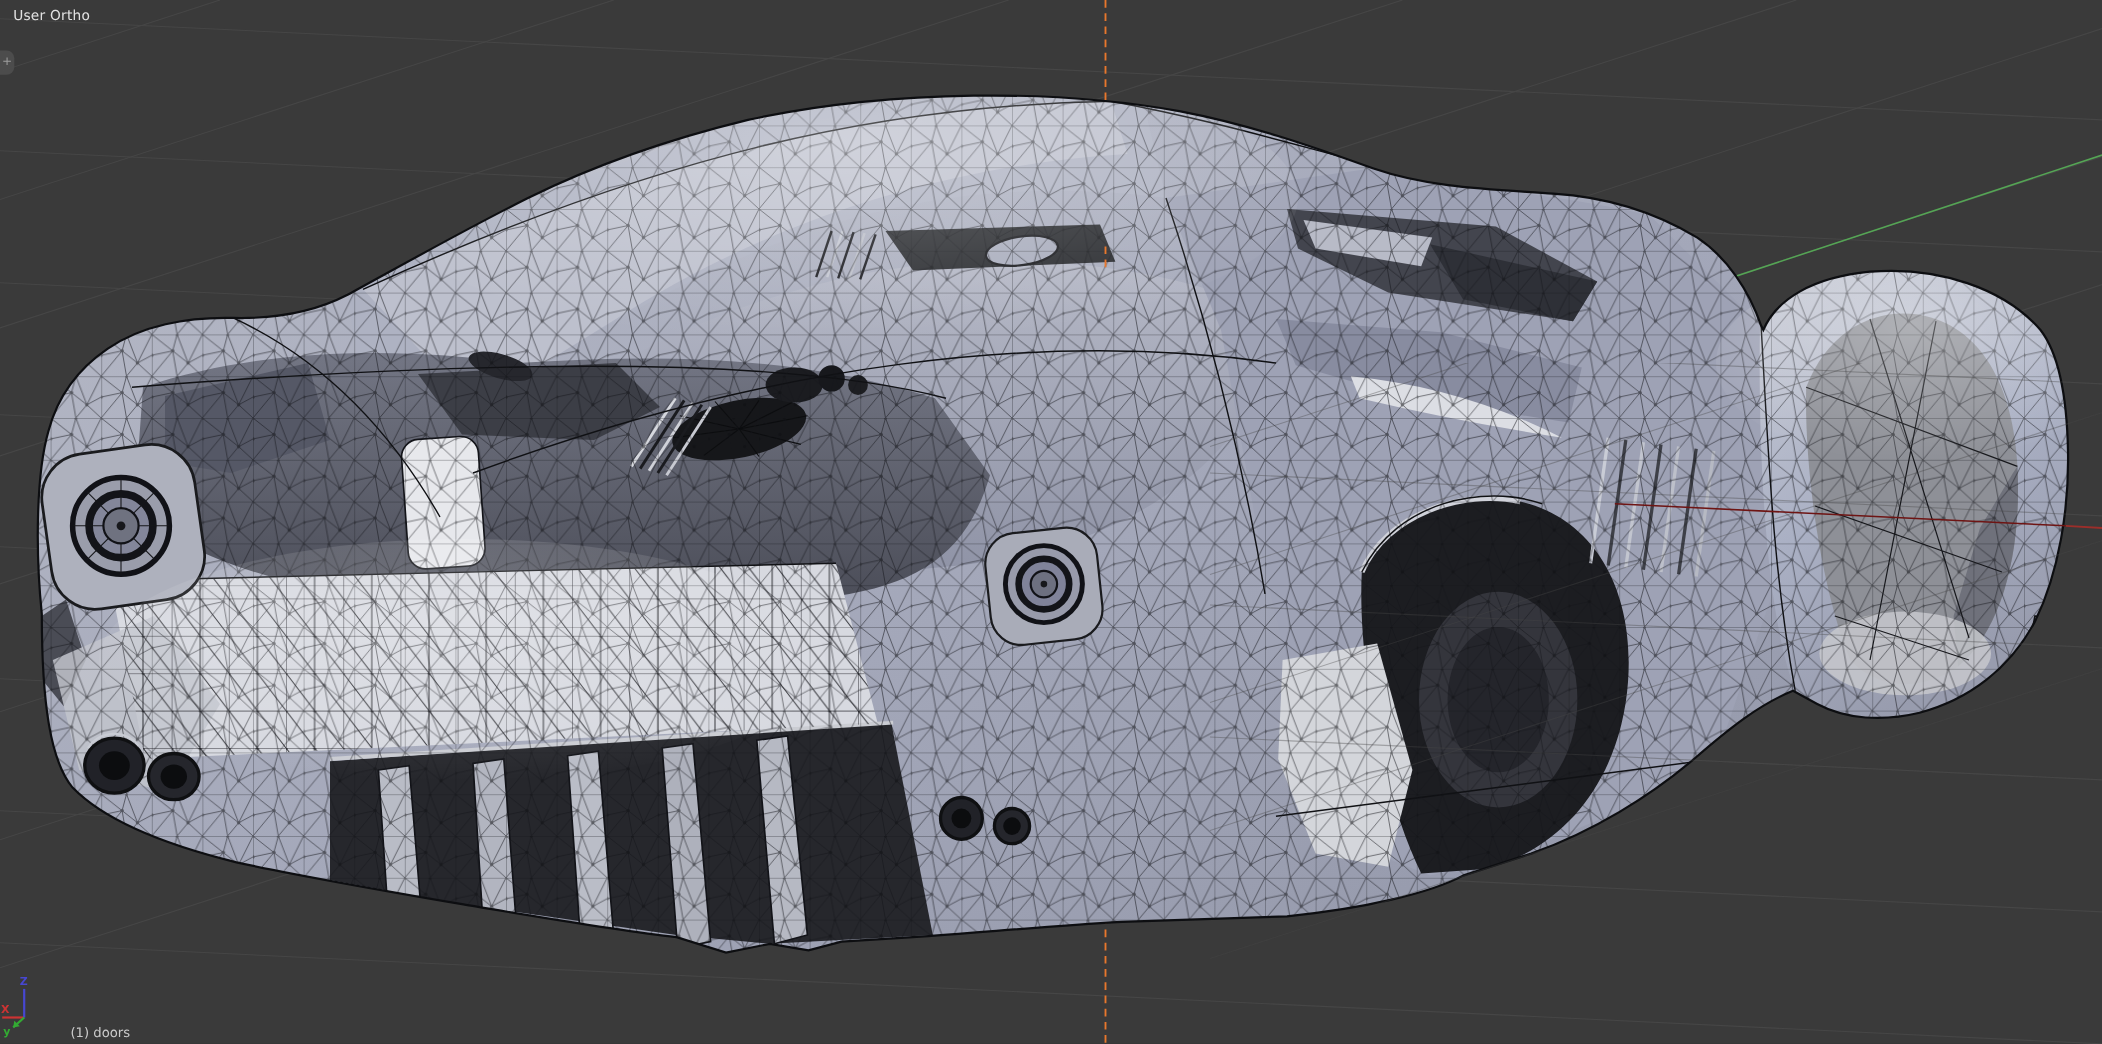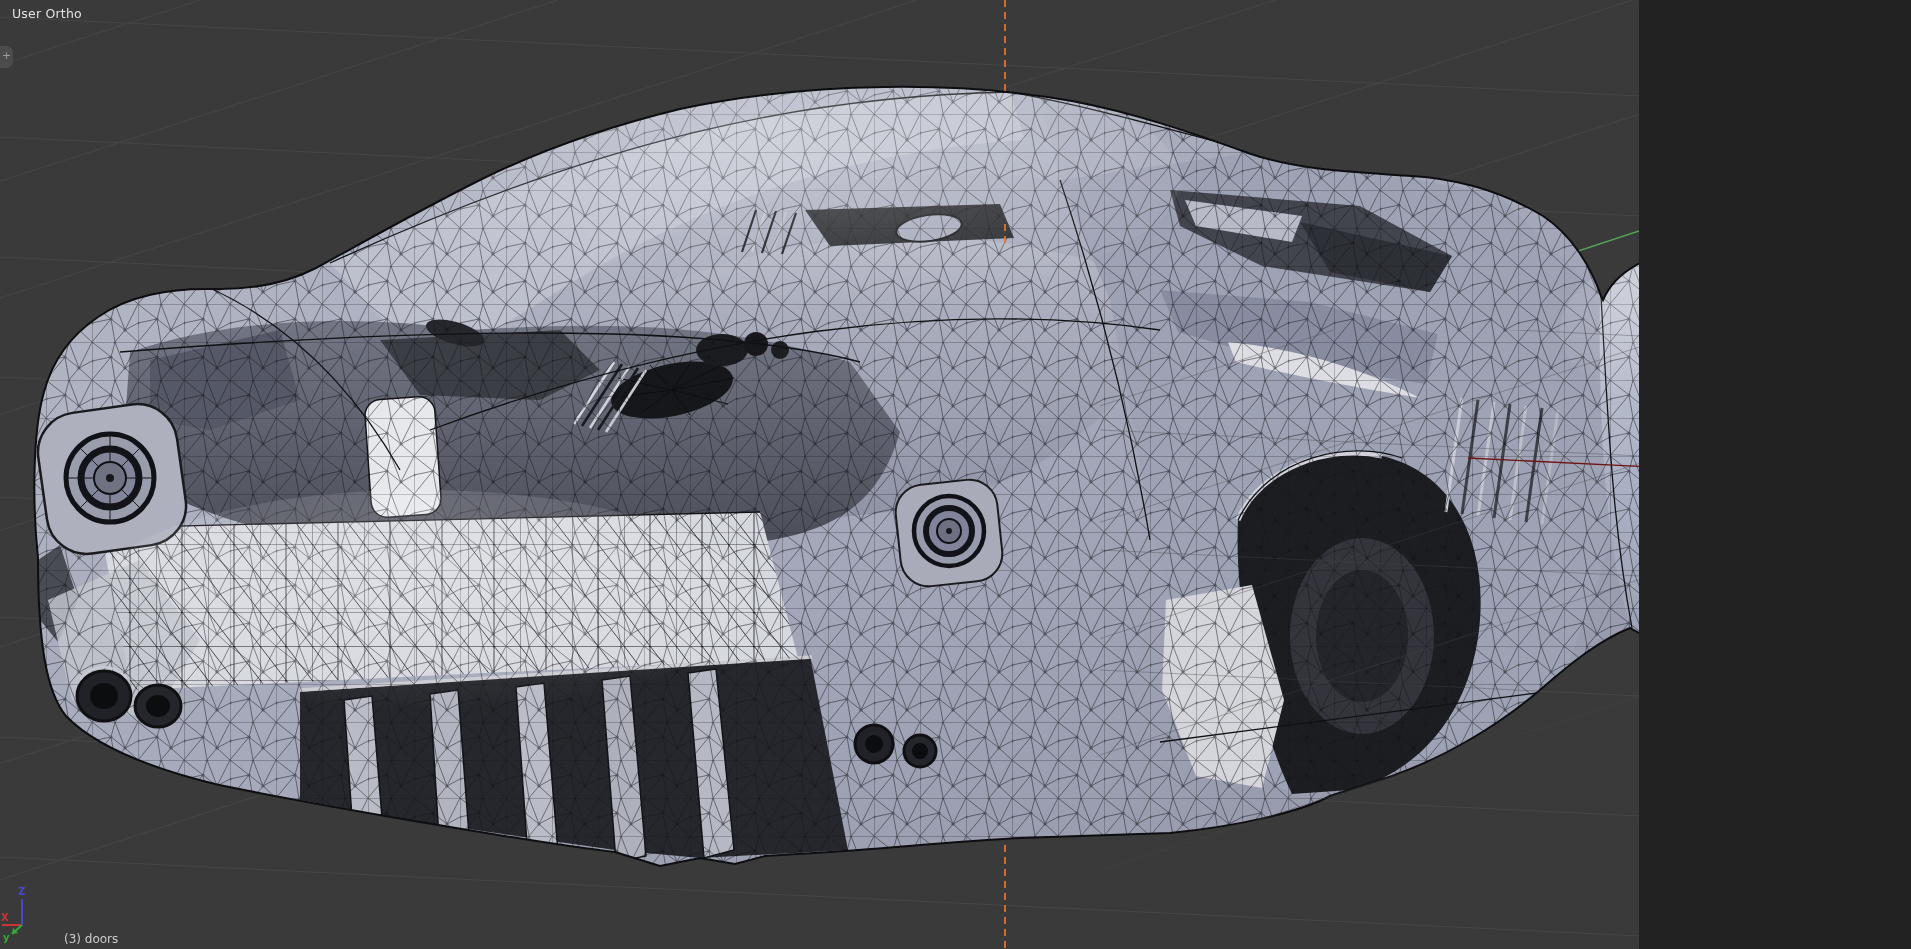--- a/index.html
+++ b/index.html
@@ -3,21 +3,21 @@
 <meta charset="utf-8">
 <style>
   :root{
     --c-background:#3a3a3a; --c-grid:#464646;
     --c-axis_y_green:#55a555; --c-axis_x_red_bright:#9c2e2a; --c-axis_x_red_dim:#6e1413;
     --c-cursor_line_orange:#e8772d; --c-hud_text:#e2e2e2; --c-status_text:#cccccc;
     --c-gizmo_x:#cc3333; --c-gizmo_y:#33aa33; --c-gizmo_z:#4747d1;
   }
   html,body{margin:0;padding:0;background:#222;}
   .stage{
-    position:relative; width:1639px; height:949px; overflow:hidden;
+    position:relative; width:1911px; height:949px; overflow:hidden;
     background:var(--c-background);
     font-family:"DejaVu Sans", sans-serif;
   }
   svg{display:block}
   .viewport-svg{position:absolute;left:0;top:0;}
   .grid-line{stroke:var(--c-grid);stroke-width:1;fill:none}
   .grid-line-over{stroke:var(--c-grid);stroke-width:1;fill:none;opacity:.38}
   .axis-green{stroke:var(--c-axis_y_green);stroke-width:1.4;fill:none}
   .axis-red-dim{stroke:var(--c-axis_x_red_dim);stroke-width:1.4;fill:none}
   .axis-red-bright{stroke:var(--c-axis_x_red_bright);stroke-width:1.6;fill:none}
@@ -336,21 +336,21 @@
 
   <g>
     <line class="axis-red-dim" x1="1468" y1="458" x2="1878" y2="478"></line>
     <line class="axis-red-bright" x1="1878" y1="478" x2="1911" y2="480"></line>
   </g>
 
   <line class="cursor-dash" x1="1005" y1="224" x2="1005" y2="246"></line>
 </svg>
 
 <div class="hud-view-label">User Ortho</div>
-<div class="hud-status-label">(3) doors</div>
+<div class="hud-status-label">(1) doors</div>
 
 <div class="shelf-tab">+</div>
 
 <svg class="gizmo-svg" width="70" height="70" viewBox="0 0 70 70">
   <g stroke-width="2">
     <line x1="22" y1="46" x2="2" y2="46" style="stroke:var(--c-gizmo_x)"></line>
     <line x1="22" y1="46" x2="22" y2="20" style="stroke:var(--c-gizmo_z)"></line>
     <line x1="22" y1="46" x2="12" y2="55" style="stroke:var(--c-gizmo_y)"></line>
     <path d="M12 55 L18 54 L13 49 Z" style="fill:var(--c-gizmo_y);stroke:none"></path>
   </g>

